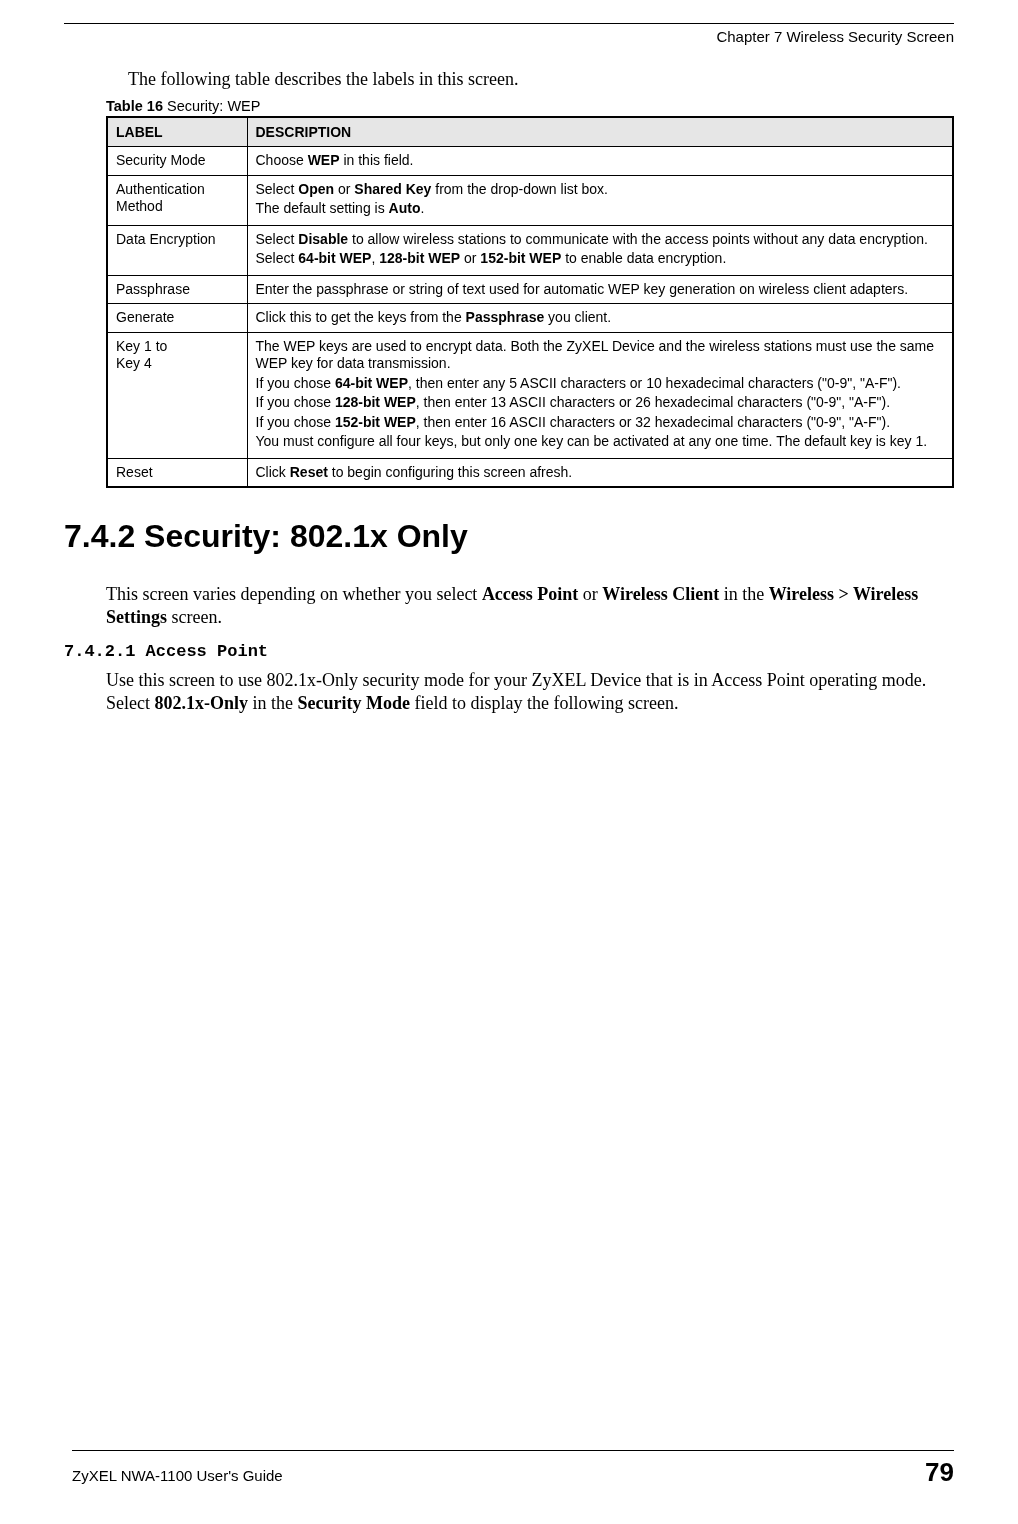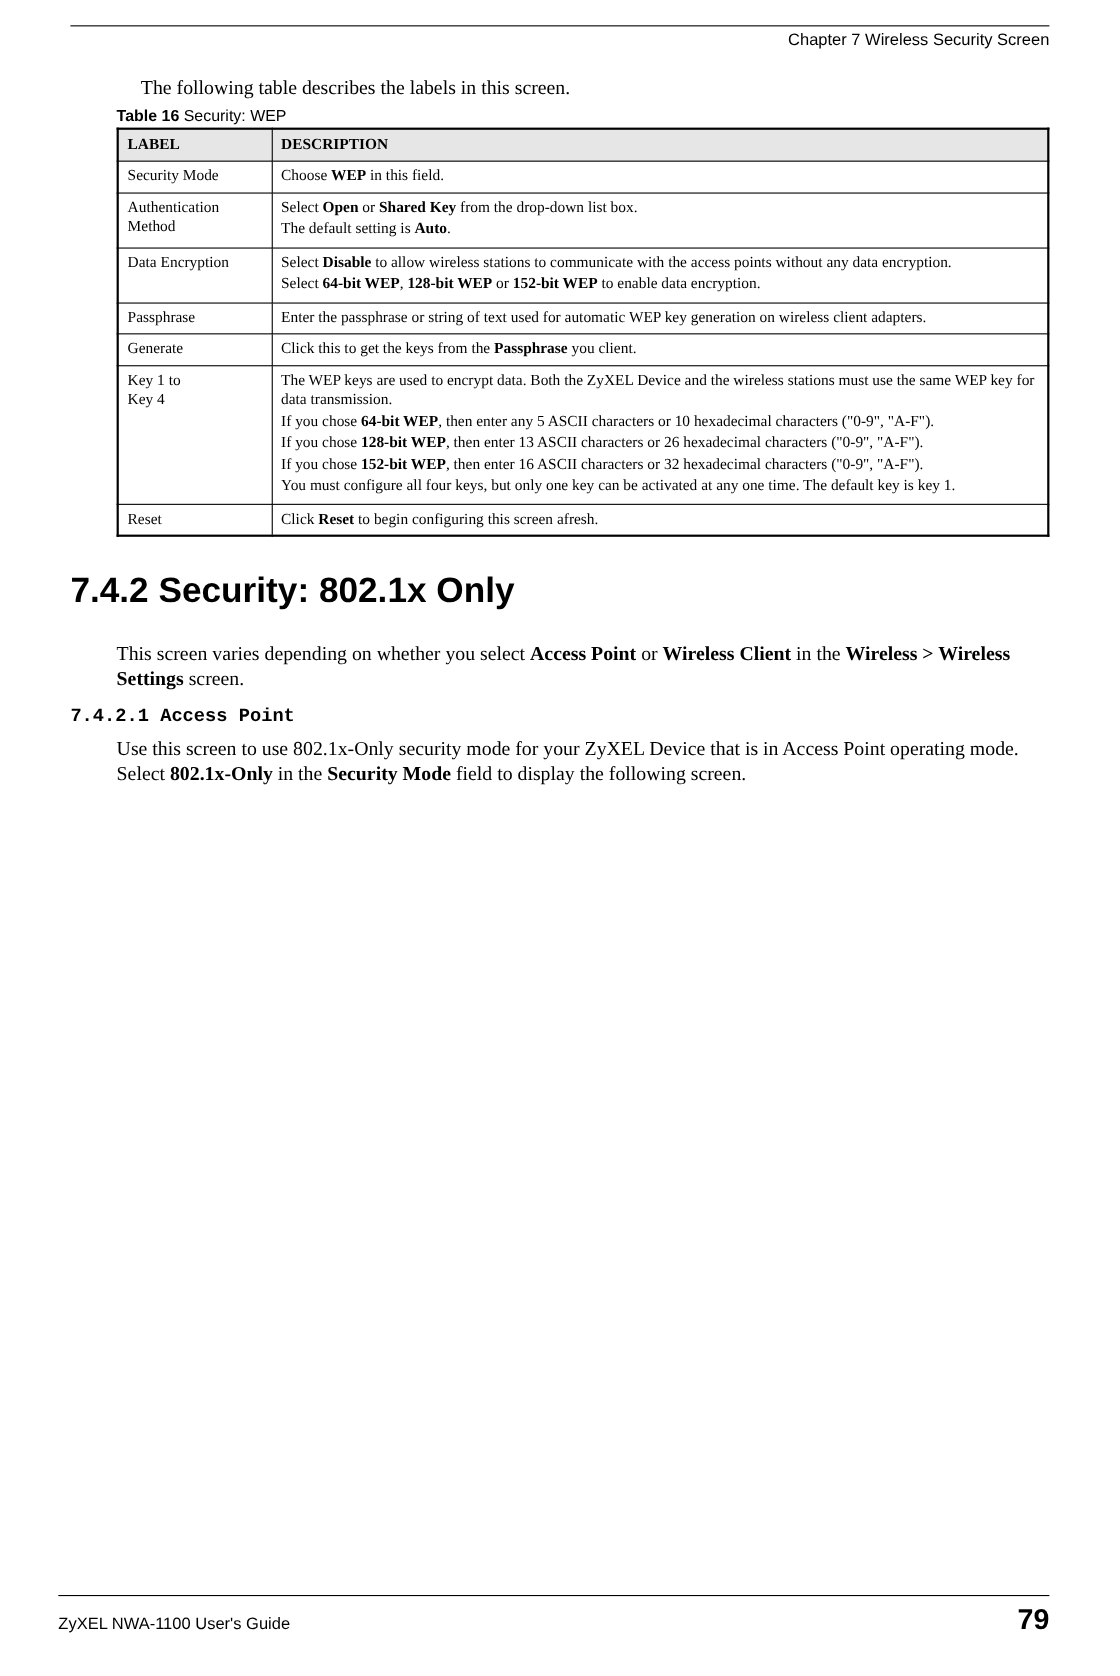--- a/index.html
+++ b/index.html
@@ -36,21 +36,21 @@
       font-family: Arial, Helvetica, sans-serif;
       font-size: 14.5px;
       margin-bottom: 2px;
     }
     .table-caption .bold { font-weight: bold; }
     table.doc-table {
       margin-left: 42px;
       border-collapse: collapse;
       width: 848px;
       border: 2px solid #000;
-      font-family: Liberation Serif, serif;
+      font-family: Liberation Sans, sans-serif;
       font-size: 14px;
     }
     table.doc-table th {
       background: #e6e6e6;
       text-align: left;
       font-weight: bold;
       padding: 6px 8px;
       border: 1px solid #000;
       vertical-align: top;
     }
@@ -78,21 +78,21 @@
     }
     .section-h3 {
       font-family: Liberation Mono, monospace;
       font-size: 17px;
       font-weight: bold;
       margin-top: 10px;
       margin-bottom: 8px;
     }
     .footer {
       position: absolute;
-      left: 53px;
+      left: 72px;
       right: 64px;
       bottom: 36px;
     }
     .footer-line {
       border-top: 1.5px solid #000;
       margin-bottom: 6px;
     }
     .footer-row {
       display: flex;
       justify-content: space-between;

